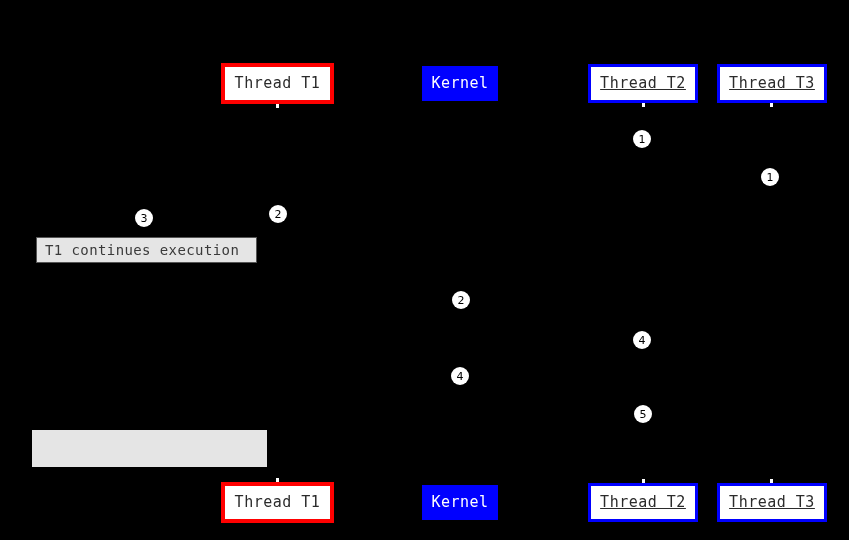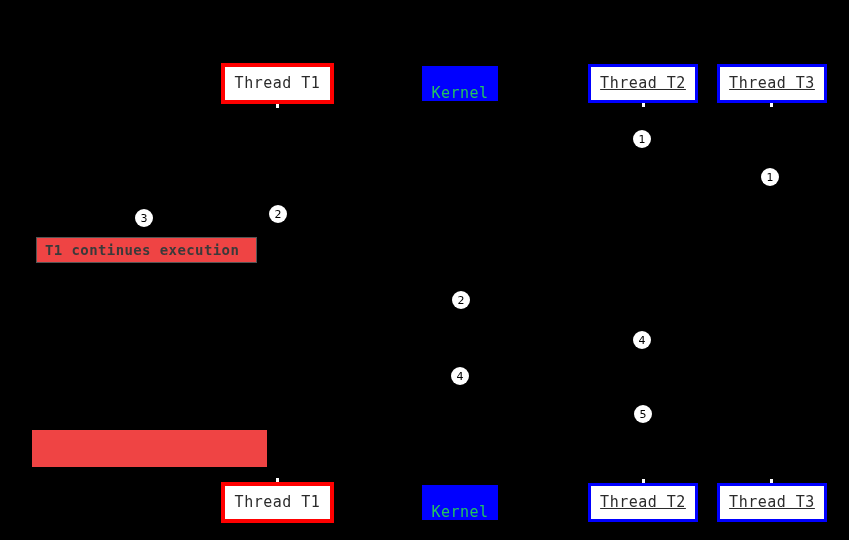--- a/index.html
+++ b/index.html
@@ -34,23 +34,22 @@
   }
   .participant.red-border {
     border: 4px solid #ff0000;
   }
   .participant.blue-border {
     border: 3px solid #0000ff;
     text-decoration: underline;
   }
   .participant.blue-fill {
     background: #0000ff;
-    color: #22c55e;
+    color: #ffffff;
     border: 0;
-    align-items: flex-end;
   }
 
   
   .nub {
     position: absolute;
     width: 3px;
     height: 4px;
     background: #ffffff;
   }
 
@@ -68,31 +67,30 @@
     display: flex;
     align-items: center;
     justify-content: center;
     line-height: 1;
   }
 
   
   .note {
     position: absolute;
     box-sizing: border-box;
-    background: #ef4444;
+    background: #e5e5e5;
     color: #3a3a3a;
     border: 1px solid #555555;
     font-family: "DejaVu Sans Mono", "Liberation Mono", monospace;
     font-size: 14px;
     display: flex;
     align-items: center;
     padding-left: 8px;
     white-space: nowrap;
     letter-spacing: 0.4px;
-    font-weight: bold;
   }
   .note.blank {
     border: 0;
     padding: 0;
   }
 </style>
 </head>
 <body>
 
 <div id="canvas">

